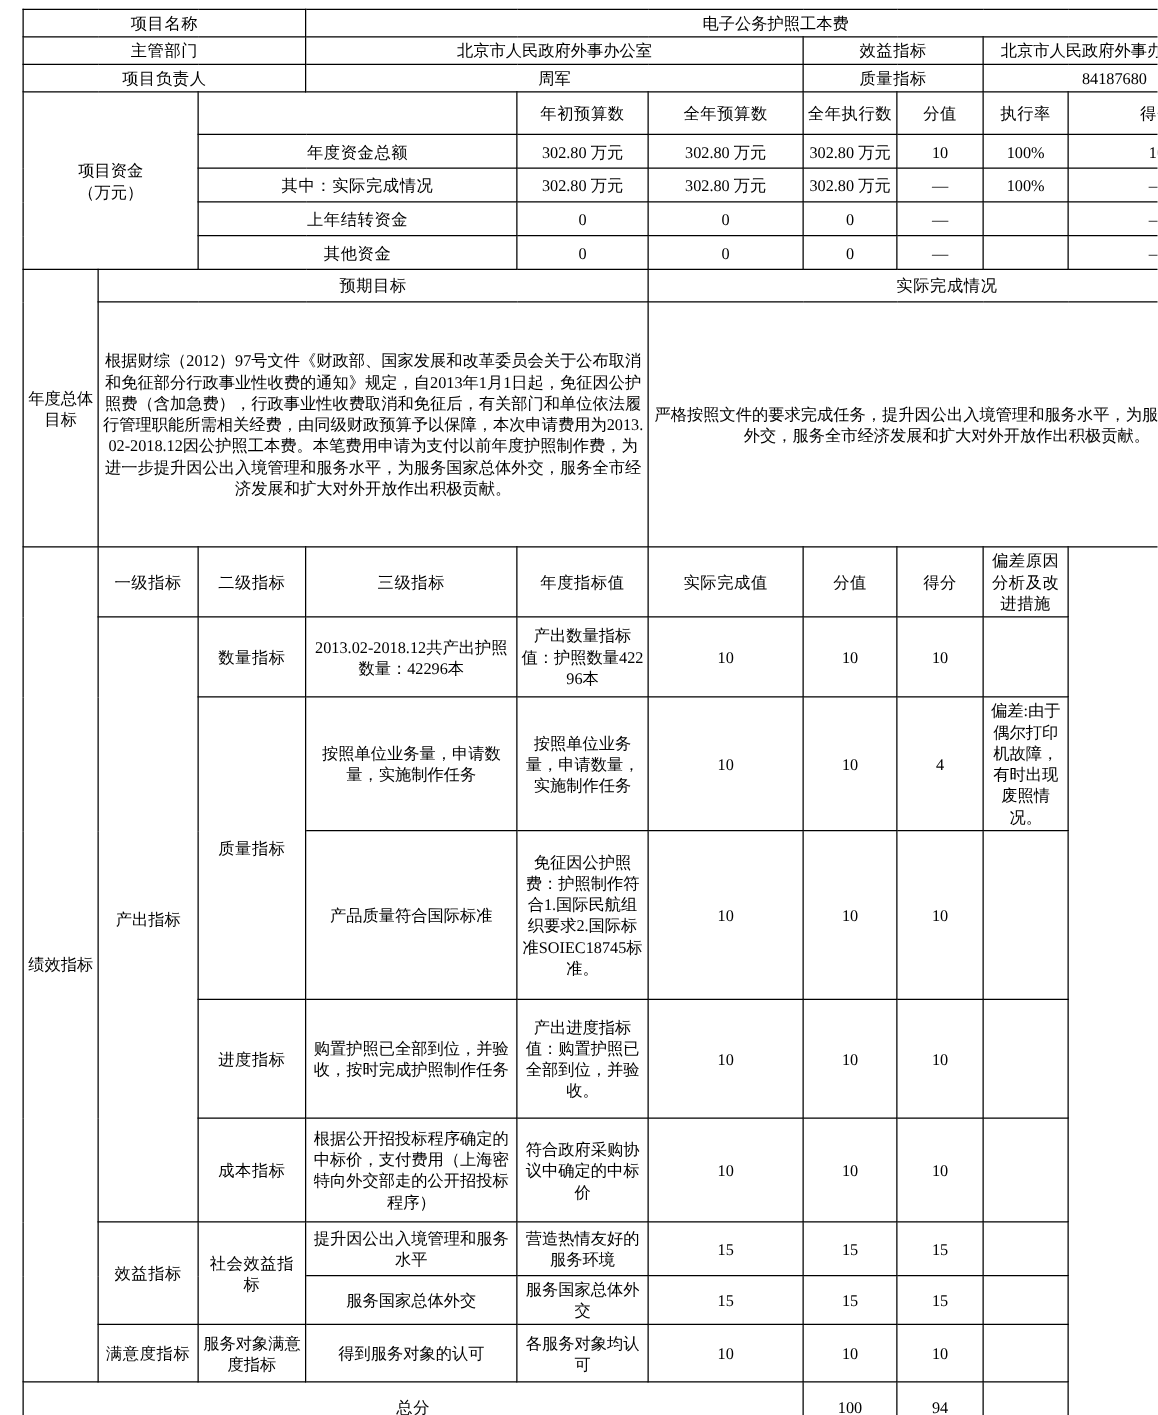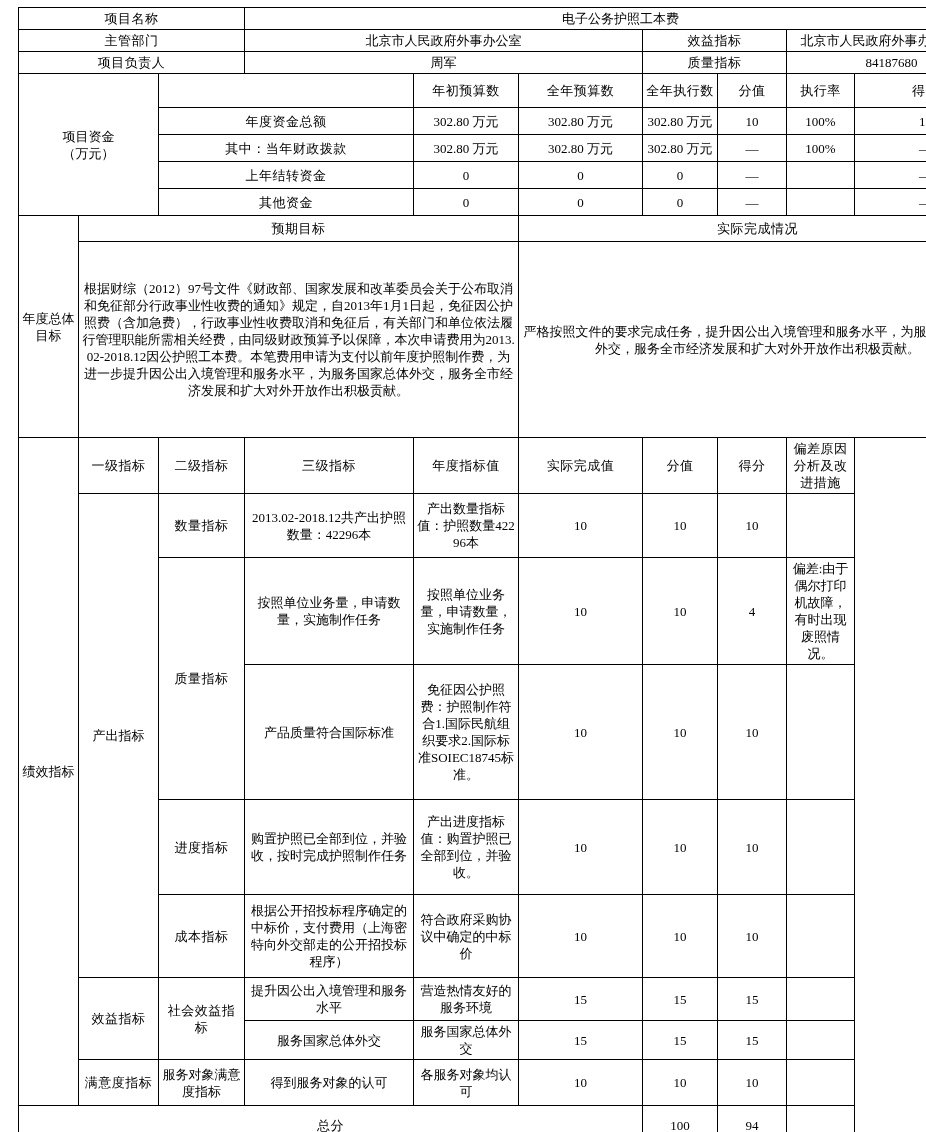--- a/index.html
+++ b/index.html
@@ -112,21 +112,21 @@
       <td colspan="2" class="lbl">年度资金总额</td>
       <td class="num">302.80 万元</td>
       <td class="num">302.80 万元</td>
       <td class="num">302.80 万元</td>
       <td class="num">10</td>
       <td class="num">100%</td>
       <td class="num">10</td>
     </tr>
 
     <tr style="height:27px">
-      <td colspan="2" class="lbl">其中：当年财政拨款</td>
+      <td colspan="2" class="lbl">其中：实际完成情况</td>
       <td class="num">302.80 万元</td>
       <td class="num">302.80 万元</td>
       <td class="num">302.80 万元</td>
       <td class="dash">—</td>
       <td class="num">100%</td>
       <td class="dash">—</td>
     </tr>
 
     <tr style="height:27px">
       <td colspan="2" class="lbl">上年结转资金</td>

